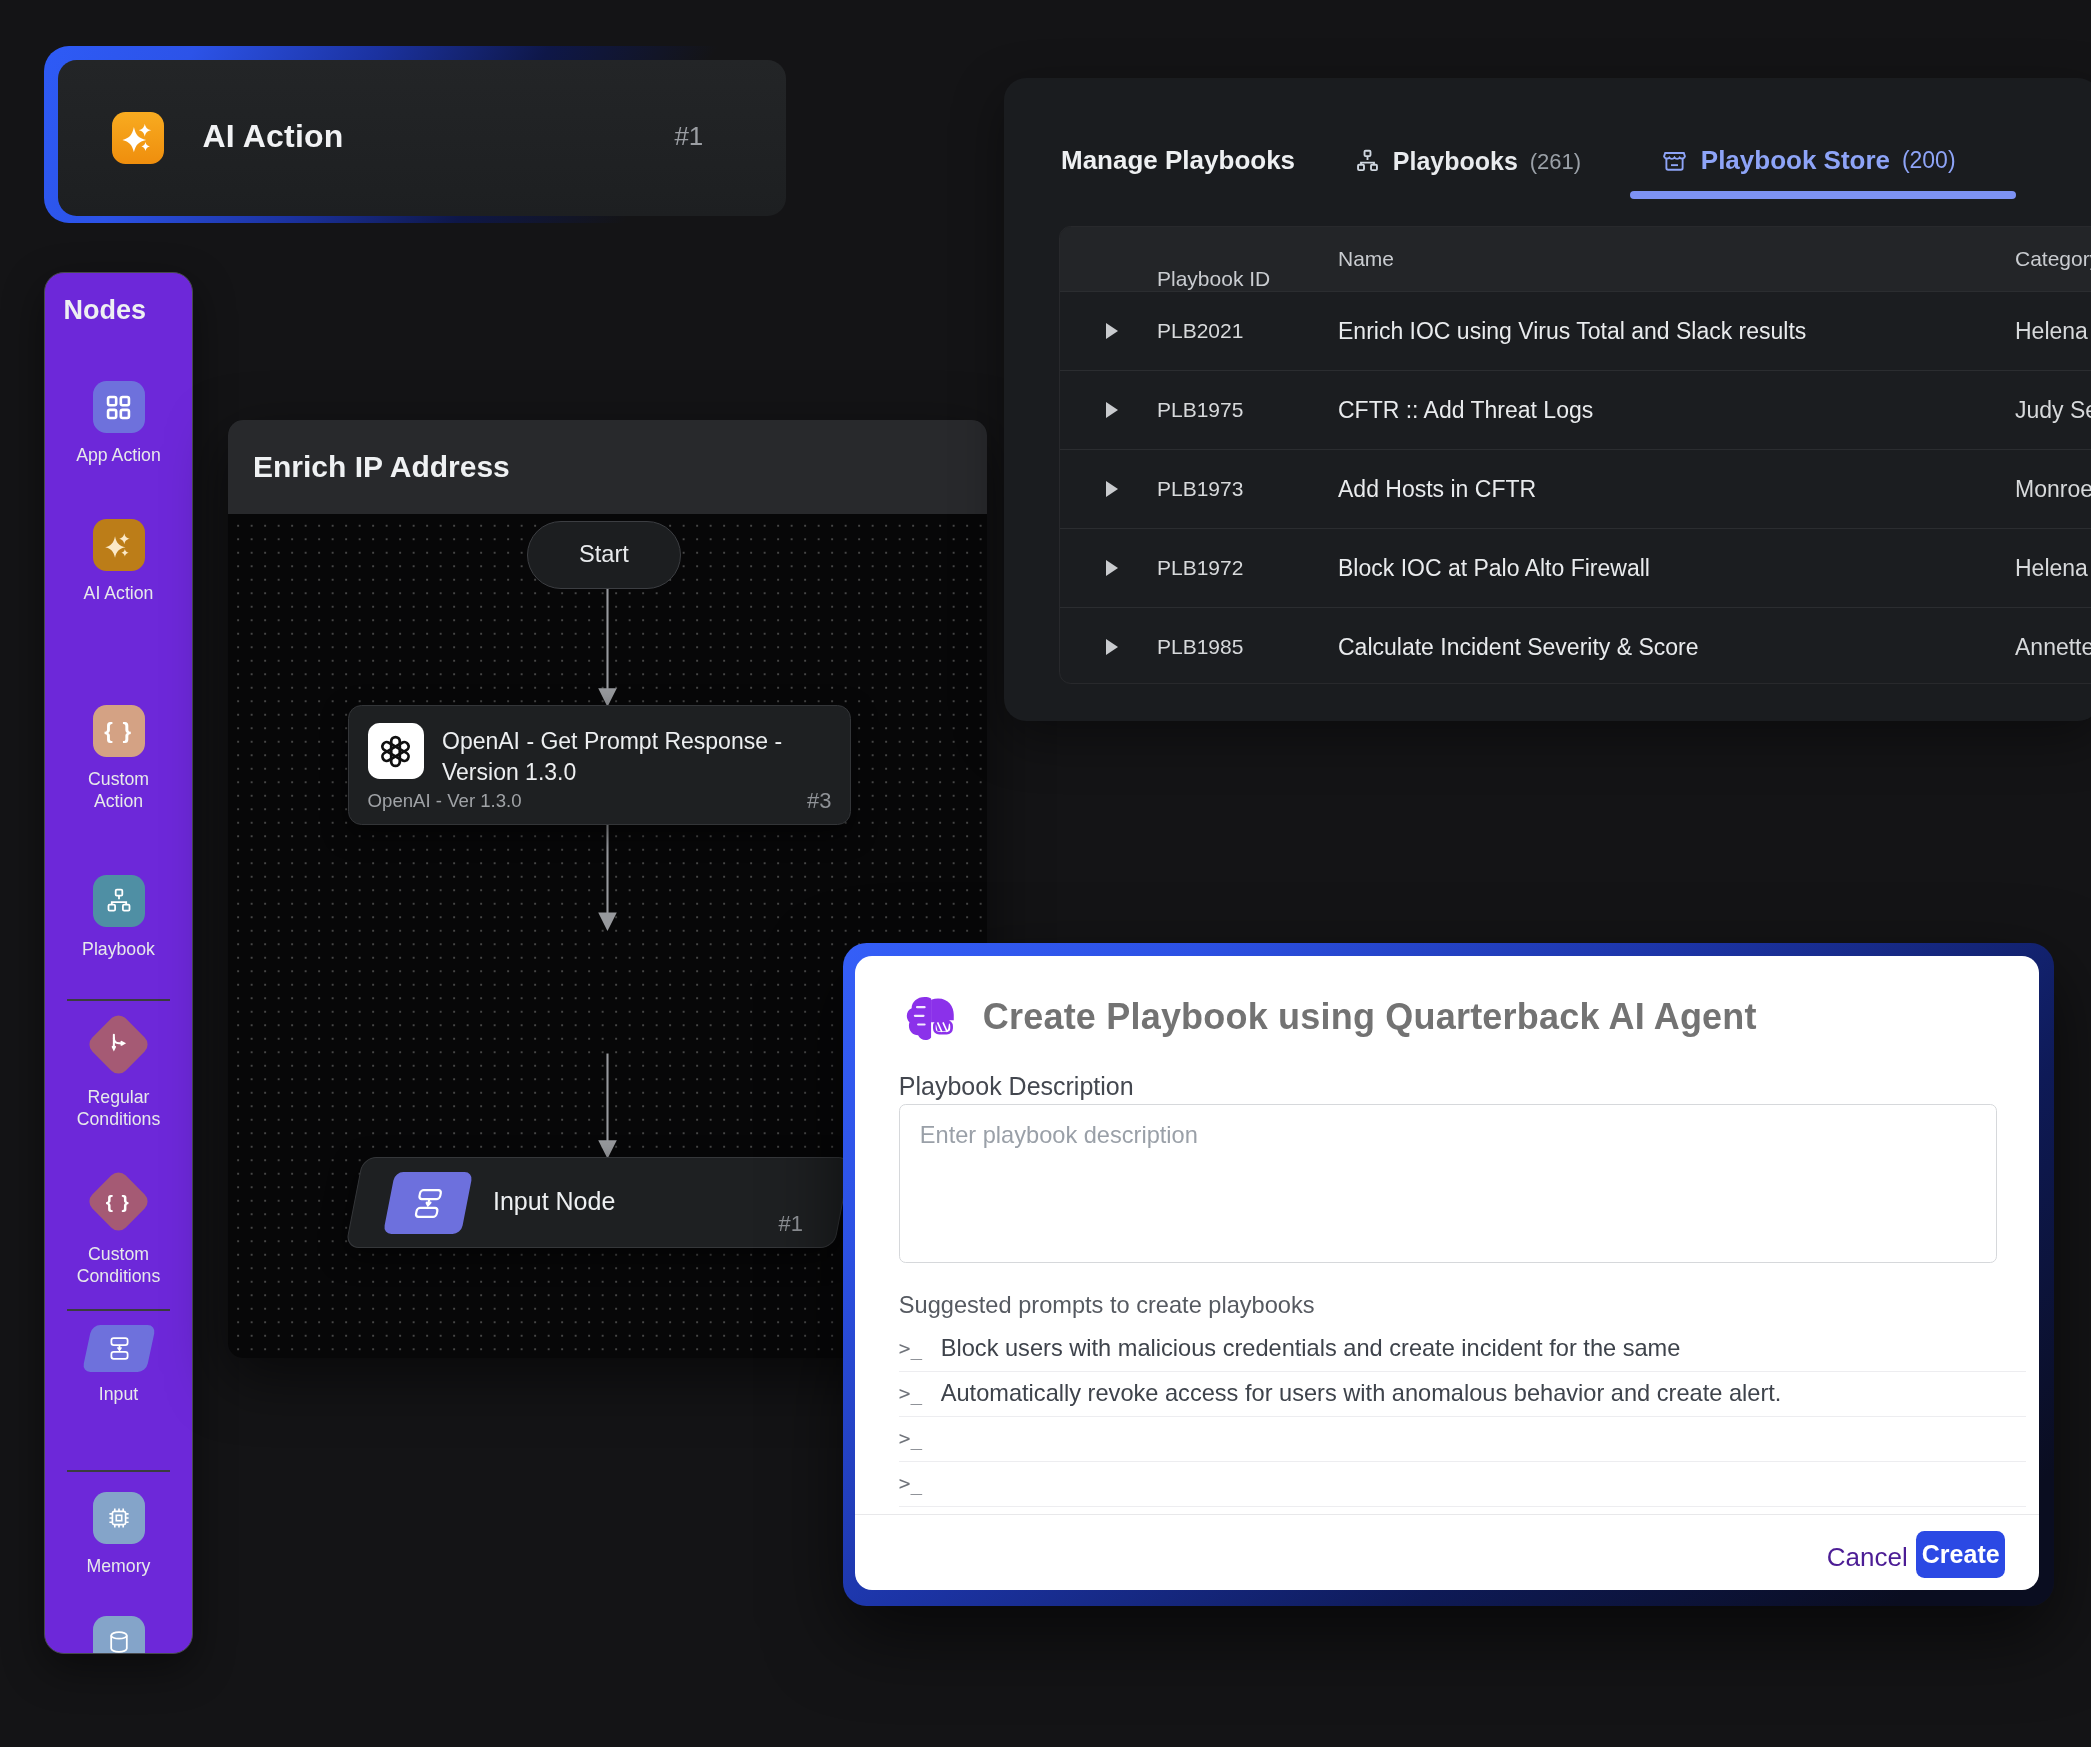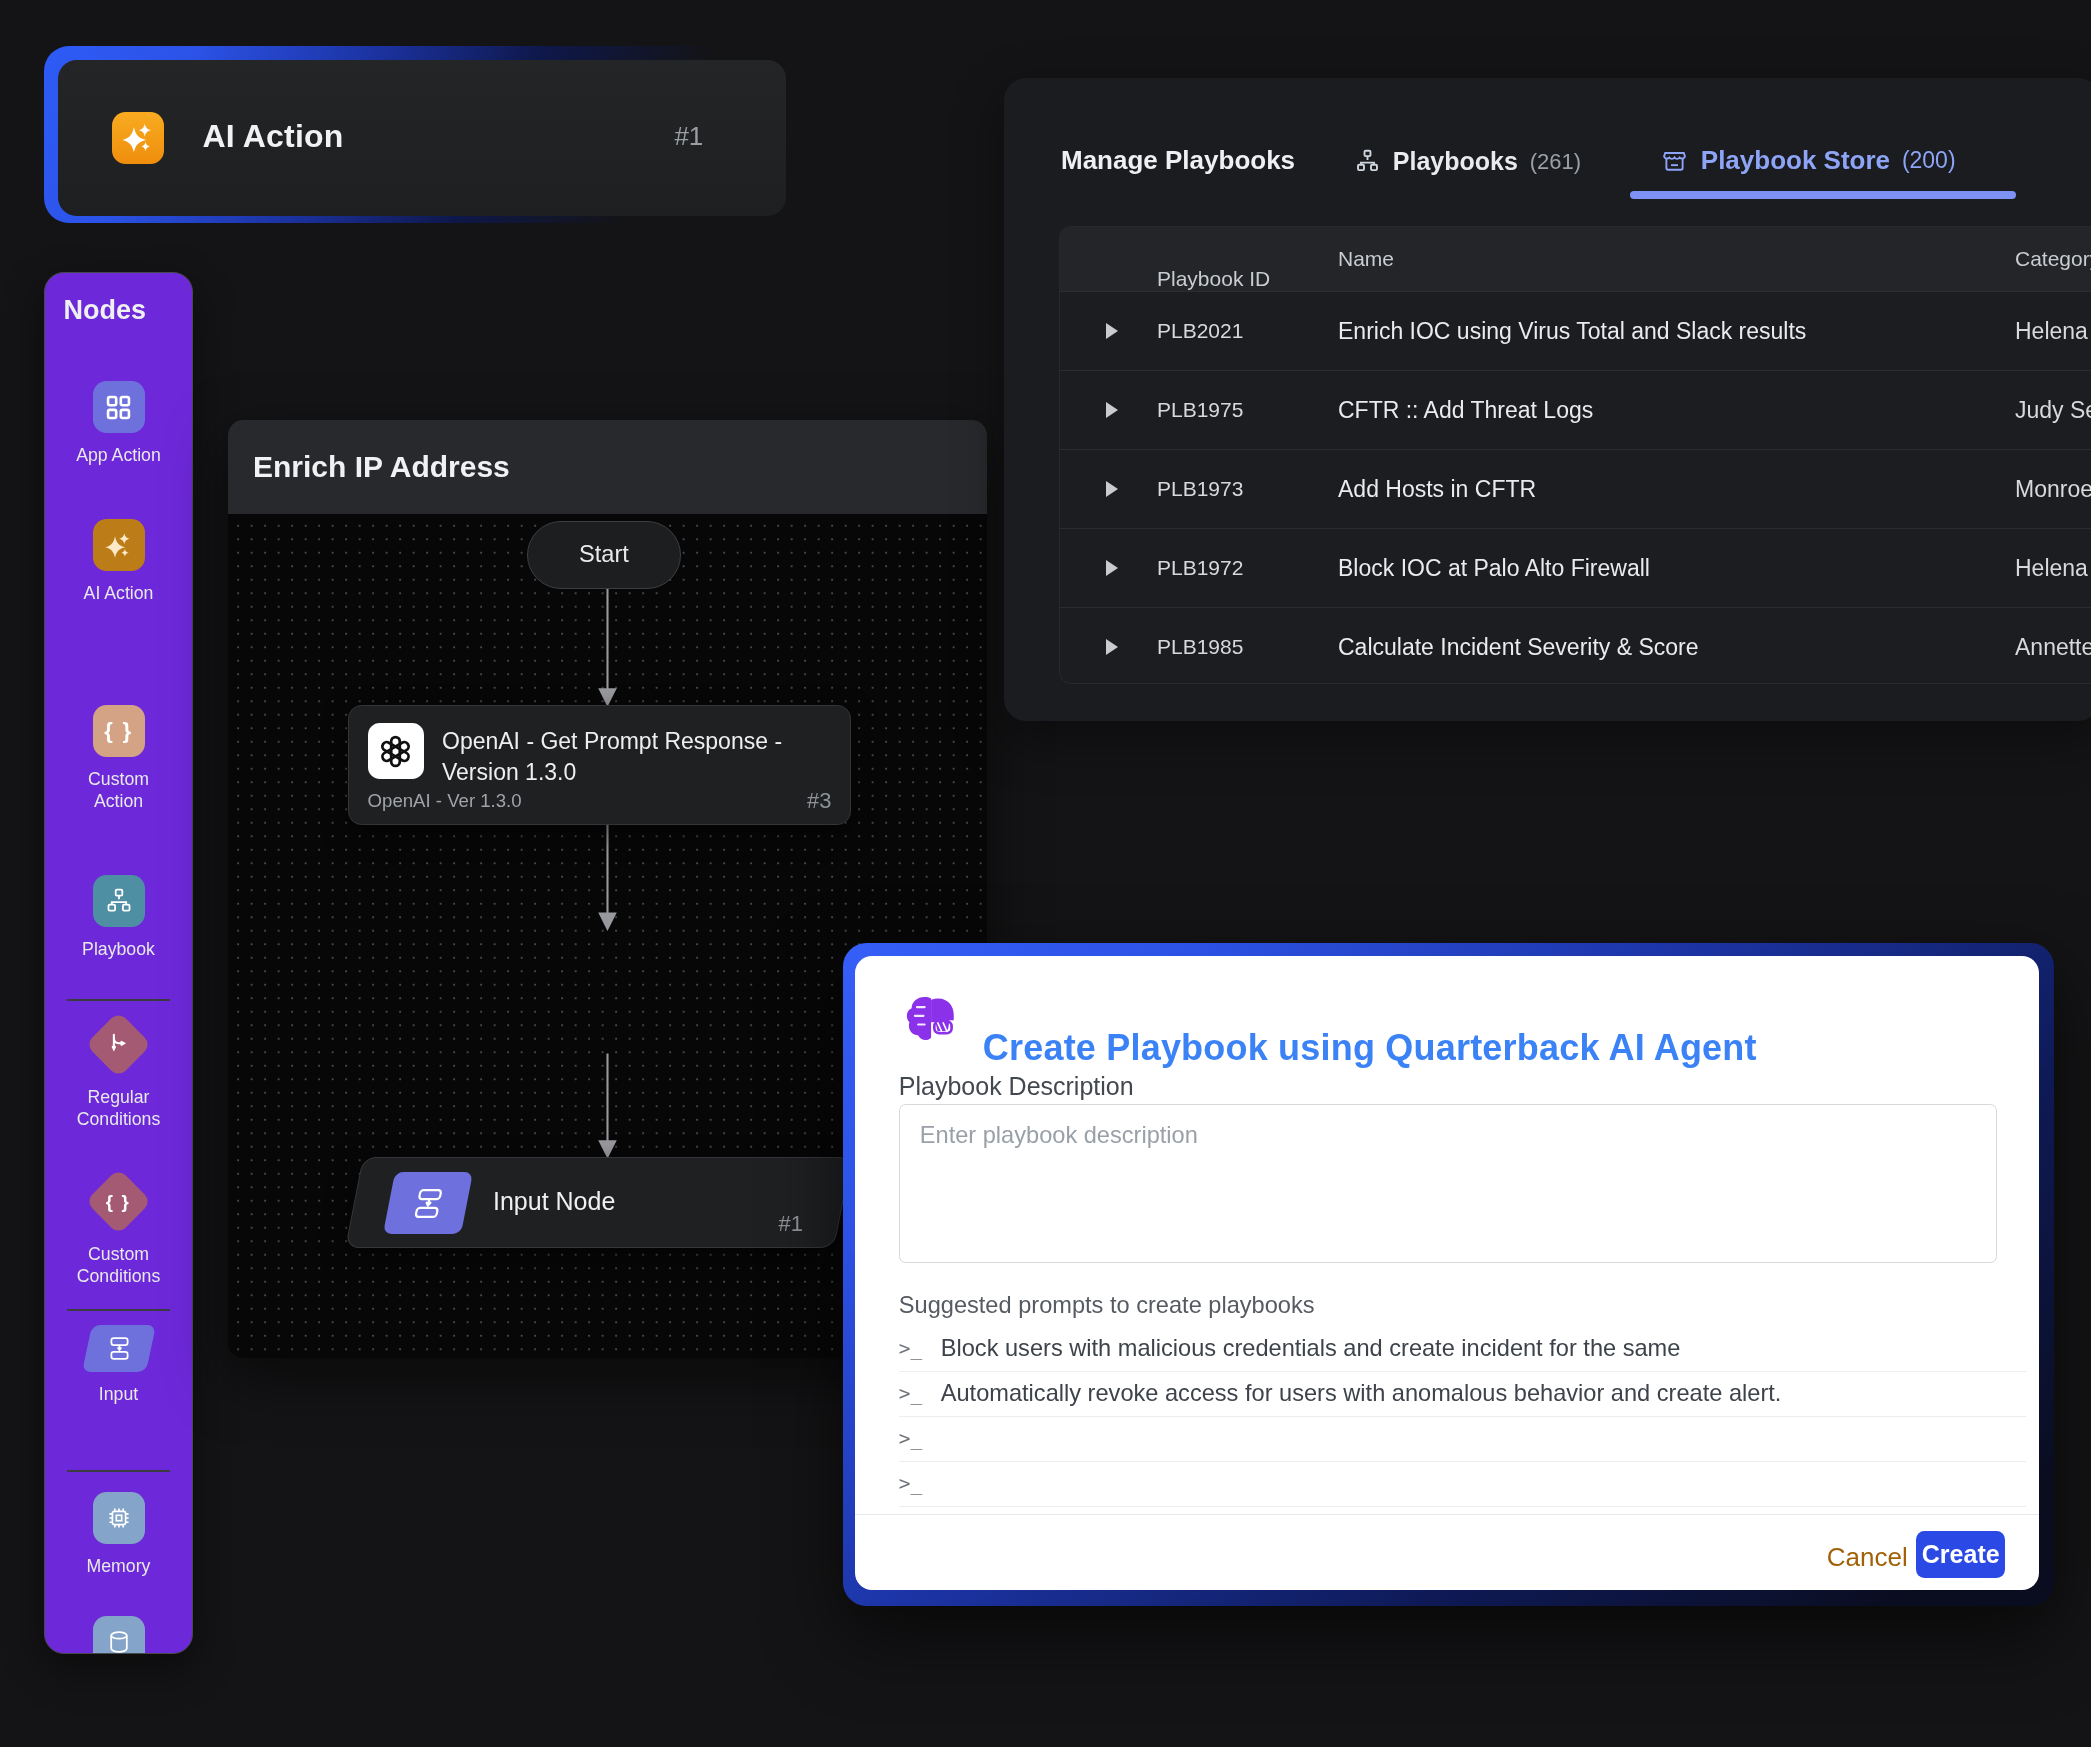--- a/index.html
+++ b/index.html
@@ -84,33 +84,33 @@
   .cell-name{left:278px;font-size:23px;color:#e9ebed;}
   .cell-cat{left:955px;font-size:23px;color:#d7d9db;}
   .col1{left:97px;margin-top:20px;} .col2{left:278px;} .col3{left:955px;}
 
   
   .modal-wrap{position:absolute;left:843px;top:943px;width:1211px;height:663px;border-radius:23.6px;
     background:linear-gradient(140deg,#355ff8 0%,#2c51e4 18%,#1c34a6 42%,#0e1a57 68%,#0a0d20 92%);
     box-shadow:0 29px 76px rgba(0,0,0,.6);}
   .modal{position:absolute;left:11.8px;top:12.6px;width:1184px;height:634px;background:#ffffff;border-radius:17px;}
   .m-icon{position:absolute;left:47px;top:35px;width:56px;height:54px;}
-  .m-title{position:absolute;left:128px;top:40px;font-size:36px;font-weight:600;color:#3b82f6;letter-spacing:0.2px;margin-top:31px;}
+  .m-title{position:absolute;left:128px;top:40px;font-size:36px;font-weight:600;color:#737373;letter-spacing:0.2px;}
   .m-label{position:absolute;left:44px;top:116px;font-size:25px;font-weight:500;color:#43474f;}
   .m-textarea{position:absolute;left:44px;top:148px;width:1098px;height:159px;box-sizing:border-box;
     border:1.7px solid #d6d8db;border-radius:6.7px;padding:17px 20px;font-family:"Liberation Sans",sans-serif;
     font-size:23.6px;color:#3a3e45;resize:none;outline:none;}
   .m-textarea::placeholder{color:#9aa0a8;}
   .m-suggest{position:absolute;left:44px;top:336px;font-size:23.6px;color:#565a61;}
   .m-prompts{position:absolute;left:44px;top:371px;width:1127px;}
   .m-prompt{display:flex;align-items:center;gap:18.6px;height:44px;border-bottom:0.8px solid #ededf0;cursor:pointer;}
   .m-prompt .term{font-family:"DejaVu Sans Mono",monospace;font-size:19.4px;color:#70747b;}
   .m-prompt .txt{font-size:23.6px;color:#3e434b;}
   .m-footline{position:absolute;left:0;right:0;top:558px;height:0.8px;background:#e8e8ea;}
-  .m-cancel{position:absolute;left:966px;top:585px;font-size:26px;color:#a16207;cursor:pointer;background:none;border:none;
+  .m-cancel{position:absolute;left:966px;top:585px;font-size:26px;color:#4c1d95;cursor:pointer;background:none;border:none;
     font-family:"Liberation Sans",sans-serif;}
   .m-create{position:absolute;left:1061px;top:575px;width:89px;height:47px;border:none;border-radius:8.4px;
     background:#2b49e4;color:#fff;font-size:25px;font-weight:600;cursor:pointer;font-family:"Liberation Sans",sans-serif;}
 </style>
 </head>
 <body>
 
 <div id="root">
 
   <div class="hero-wrap">

